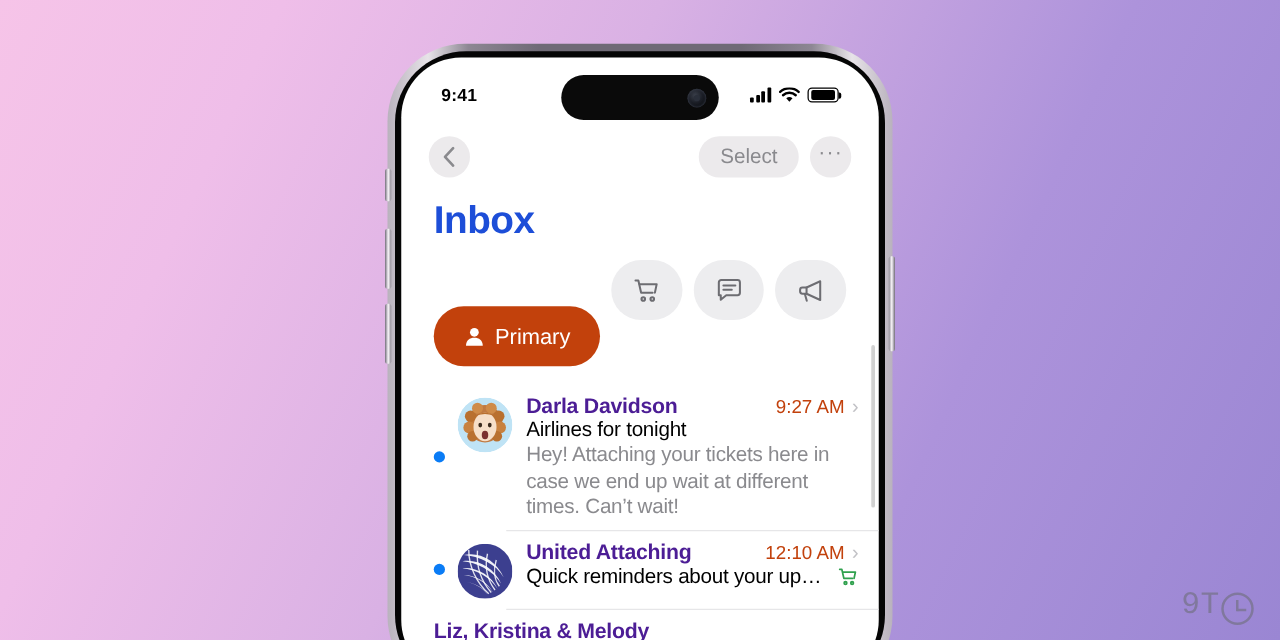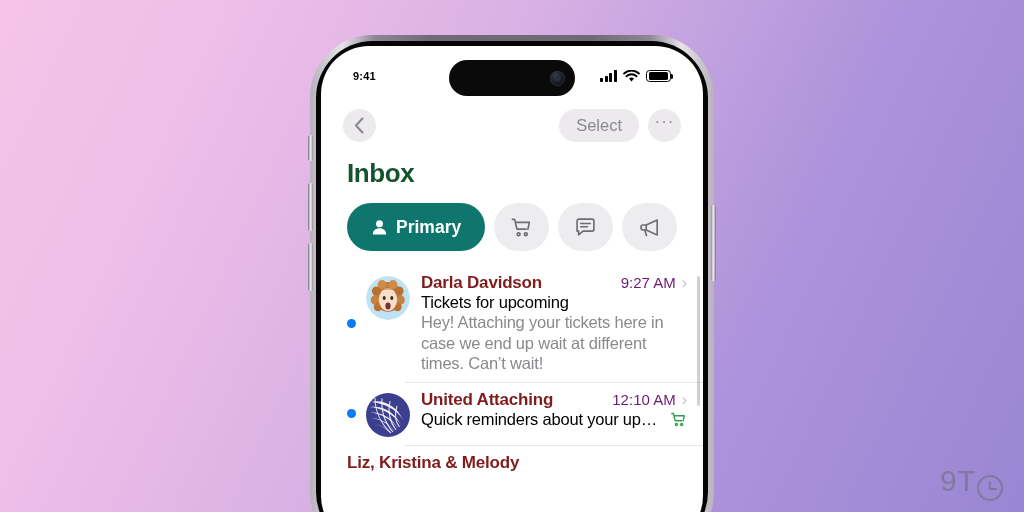--- a/index.html
+++ b/index.html
@@ -6,22 +6,22 @@
   html,body { width:1024px; height:512px; overflow:hidden; }
   body {
     font-family:"Liberation Sans", sans-serif;
     background:linear-gradient(115deg, #f6c4e8 0%, #efbee9 18%, #d9b1e4 42%, #ad93db 72%, #9a86d3 100%);
     position:relative;
   }
 
   
   .watermark{
     position:absolute; right:20px; bottom:14px;
-    font-size:30px; letter-spacing:.5px; color:#6f6f7c; opacity:.62;
-    display:flex; align-items:flex-end; font-family:Liberation Sans, sans-serif;
+    font-size:25px; letter-spacing:.5px; color:#6f6f7c; opacity:.62;
+    display:flex; align-items:center; font-family:Liberation Mono, monospace;
   }
   .wm-clock{
     width:26px;height:26px;border:2.6px solid #6f6f7c;border-radius:50%;
     display:inline-block;position:relative;margin:0 1px;top:3px;
   }
   .wm-clock::before{content:"";position:absolute;left:50%;top:4px;width:2.4px;height:9px;background:#6f6f7c;transform:translateX(-50%);}
   .wm-clock::after{content:"";position:absolute;left:50%;top:11px;width:7px;height:2.4px;background:#6f6f7c;}
 
   
   .phone-wrap{
@@ -47,21 +47,21 @@
   .btn-volup{ left:-2px;  top:148px; width:5px;  height:48px;}
   .btn-voldn{ left:-2px;  top:208px; width:5px;  height:48px;}
   .btn-power{right:-2px;  top:170px; width:5px;  height:76px;
              background:linear-gradient(90deg,#8b8591,#f2eff3 45%,#d9d5dc 60%,#726d79);}
 
   
   .statusbar{
     position:relative; height:52px; display:flex; align-items:center;
     justify-content:space-between; padding:0 32px; padding-top:8px;
   }
-  .sb-time{font-size:11px;font-weight:bold;color:#000;letter-spacing:.2px;}
+  .sb-time{font-size:14px;font-weight:bold;color:#000;letter-spacing:.2px;}
   .sb-right{display:flex;align-items:center;gap:6px;}
   .island{
     position:absolute; left:50%; transform:translateX(-50%); top:14px;
     width:126px; height:36px; background:#0a0a0a; border-radius:19px;
     display:flex; align-items:center; justify-content:flex-end; padding-right:10px;
   }
   .lens{width:15px;height:15px;border-radius:50%;
         background:radial-gradient(circle at 40% 35%,#3a3f4a 0%,#1b1e26 45%,#0d0f14 75%);
         box-shadow:inset 0 0 2px #4a5060;}
   .lens::after{content:"";display:block;width:5px;height:5px;border-radius:50%;background:#2a2f3a;margin:5px auto;}
@@ -84,44 +84,44 @@
     display:flex;align-items:center;justify-content:center;color:#8a8a8e;
   }
   .nav-right{display:flex;align-items:center;gap:9px;}
   .select-btn{
     height:33px;padding:0 17px;border-radius:17px;background:#eceaec;
     display:flex;align-items:center;font-size:16.5px;color:#8a8a8e;text-align:right;
   }
   .dots{font-size:17px;color:#8a8a8e;line-height:0;letter-spacing:1px;padding-bottom:6px;}
 
   
-  .title{font-size:26px;font-weight:bold;color:#14532d;padding:8px 26px 10px 26px;letter-spacing:-.4px;}
+  .title{font-size:31px;font-weight:bold;color:#1d4ed8;padding:8px 26px 10px 26px;letter-spacing:-.4px;}
 
   
   .chips{display:flex;gap:9px;padding:4px 26px 14px 26px;}
   .chip{
     height:48px;border-radius:24px;background:#ededef;
     display:flex;align-items:center;justify-content:center;gap:8px;
     color:#6d6d72;
   }
-  .chip.primary{background:#0f766e;color:#fff;padding:0 24px;font-size:17.5px;font-weight:bold;}
+  .chip.primary{background:#c2410c;color:#fff;padding:0 24px;font-size:17.5px;font-weight:normal;margin-top:37px;}
   .chip.icon-only{width:58px;}
 
   
   .mail-list{padding-left:0;}
   .mail-row{display:flex;padding:8px 16px 8px 26px;position:relative;}
   .mail-row + .mail-row::before{
     content:"";position:absolute;left:84px;right:0;top:0;height:1px;background:#e6e6e8;
   }
   .unread-dot{width:9px;height:9px;border-radius:50%;background:#0a7cf6;flex:none;align-self:center;margin-right:10px;}
   .avatar{width:44px;height:44px;border-radius:50%;flex:none;margin-right:11px;margin-top:3px;overflow:hidden;}
   .mail-body{flex:1;min-width:0;}
   .mail-top{display:flex;align-items:baseline;gap:6px;}
-  .sender{font-size:17px;font-weight:bold;color:#7f1d1d;white-space:nowrap;overflow:hidden;text-overflow:ellipsis;flex:1;letter-spacing:-.2px;}
-  .time{font-size:15px;color:#701a75;white-space:nowrap;}
+  .sender{font-size:17px;font-weight:bold;color:#4c1d95;white-space:nowrap;overflow:hidden;text-overflow:ellipsis;flex:1;letter-spacing:-.2px;}
+  .time{font-size:15px;color:#c2410c;white-space:nowrap;}
   .chev{color:#c2c2c6;font-size:16px;line-height:1;}
   .subj-row{display:flex;align-items:center;gap:5px;}
   .subject{font-size:16.5px;color:#000;white-space:nowrap;overflow:hidden;text-overflow:ellipsis;flex:1;letter-spacing:-.2px;}
   .preview{font-size:16.5px;color:#8a8a8e;line-height:1.25;letter-spacing:-.2px;}
   .cart-badge{color:#30a14e;flex:none;}
 
   
   .scroll-ind{position:absolute;right:3px;top:230px;width:3px;height:130px;border-radius:2px;background:rgba(0,0,0,.18);}
 </style>
 </head>
@@ -230,21 +230,21 @@
             <ellipse cx="22" cy="30" rx="2.6" ry="3.4" fill="#7a3030"></ellipse>
           </svg>
         </div>
         <div class="mail-body">
           <div class="mail-top">
             <span class="sender">Darla Davidson</span>
             <span class="time">9:27 AM</span>
             <span class="chev">›</span>
           </div>
           <div class="subj-row">
-            <span class="subject">Tickets for upcoming</span>
+            <span class="subject">Airlines for tonight</span>
           </div>
           <div class="preview">Hey! Attaching your tickets here in case we end up wait at different times. Can’t wait!</div>
         </div>
       </div>
 
       <div class="mail-row">
         <div class="unread-dot"></div>
         <div class="avatar">
           <svg width="44" height="44" viewBox="0 0 44 44">
             <rect width="44" height="44" rx="9" fill="#3c3f8f"></rect>

